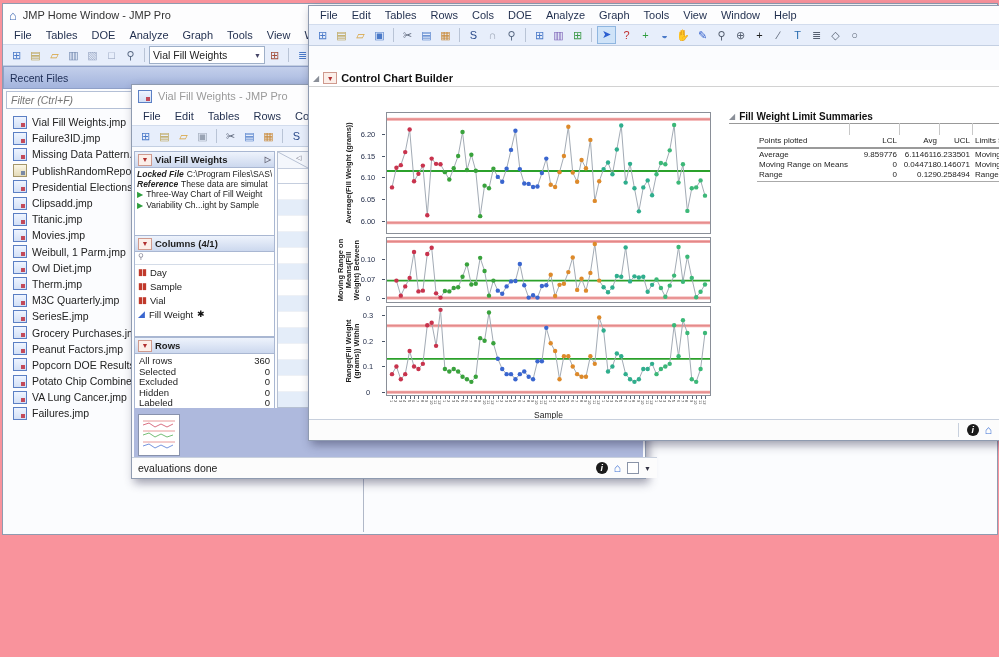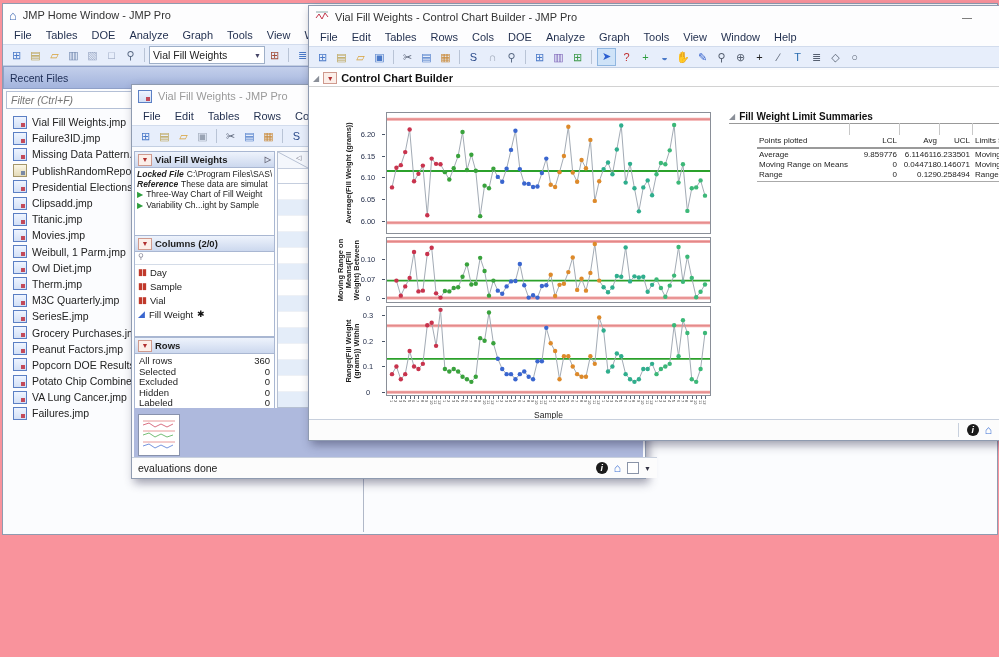--- a/index.html
+++ b/index.html
@@ -213,21 +213,21 @@
           <div style="white-space: nowrap; overflow: hidden;"><span style="font-style: italic; font-weight: bold; margin-right: 3px;">Locked File</span><span>C:\Program Files\SAS\</span></div>
           <div style="white-space: nowrap; overflow: hidden;"><span style="font-style: italic; font-weight: bold; margin-right: 3px;">Reference</span><span>These data are simulat</span></div>
           <div style="white-space: nowrap; overflow: hidden;"><span style="color: rgb(47, 158, 63); font-size: 8px; margin-right: 3px;">▶</span><span>Three-Way Chart of Fill Weight</span></div>
           <div style="white-space: nowrap; overflow: hidden;"><span style="color: rgb(47, 158, 63); font-size: 8px; margin-right: 3px;">▶</span><span>Variability Ch...ight by Sample</span></div>
         </div>
     </div>
 
     <div style="position:absolute;left:2px;top:150px;width:141px;">
       <div class="phead">
         <span class="rtbox">▼</span>
-        <span>Columns (2/0)</span>
+        <span>Columns (4/1)</span>
       </div>
       <div class="pbody" style="height:84px;overflow:hidden;">
         <div style="border-bottom:1px solid #d4dce8;height:12px;font-size:8px;color:#889;padding-left:3px;">⚲</div>
         <div id="col-list">
             <div class="colitem">
               <span class="nomicon">▮▮</span>
               <span>Day</span>
             </div>
             <div class="colitem">
               <span class="nomicon">▮▮</span>
@@ -349,31 +349,20 @@
       <span>evaluations done</span>
       <span style="flex:1;"></span>
       <span class="infoi">i</span>
       <span class="homei" style="margin:0 6px;">⌂</span>
       <span class="chk"></span>
       <span class="caret" style="margin-left:5px;">▼</span>
     </div>
   </div>
 
   <div class="win" id="chart-window" style="left:308px;top:5px;width:691px;height:434px;">
-    <div class="titlebar">
-      <span>
-        <svg width="14" height="12">
-            <polyline points="1,8 4,4 7,9 10,3 13,7" fill="none" stroke="#c2364a" stroke-width="1"></polyline>
-            <line x1="1" y1="2" x2="13" y2="2" stroke="#8aa"></line>
-          </svg>
-      </span>
-      <span>Vial Fill Weights - Control Chart Builder - JMP Pro</span>
-      <span style="flex:1;"></span>
-      <span style="color:#555;font-size:10px;margin-right:22px;">—</span>
-    </div>
     <div class="menubar" id="chart-menus">
         <span class="menu-item">File</span>
         <span class="menu-item">Edit</span>
         <span class="menu-item">Tables</span>
         <span class="menu-item">Rows</span>
         <span class="menu-item">Cols</span>
         <span class="menu-item">DOE</span>
         <span class="menu-item">Analyze</span>
         <span class="menu-item">Graph</span>
         <span class="menu-item">Tools</span>

